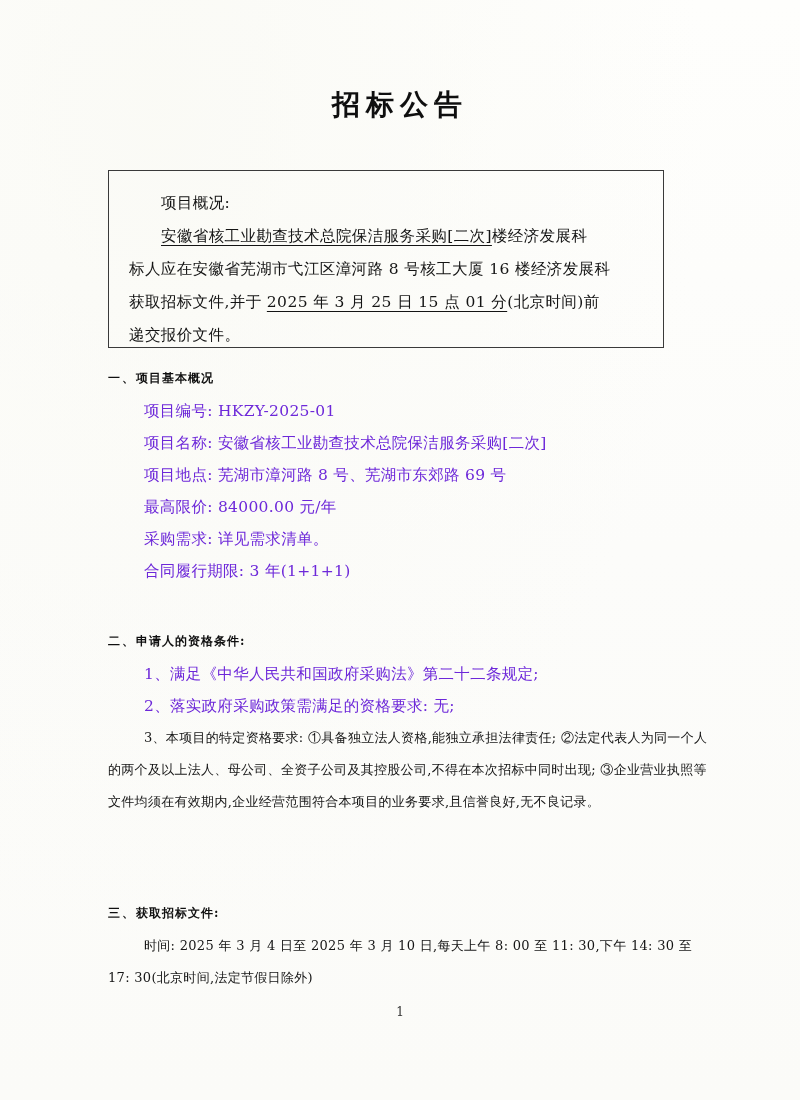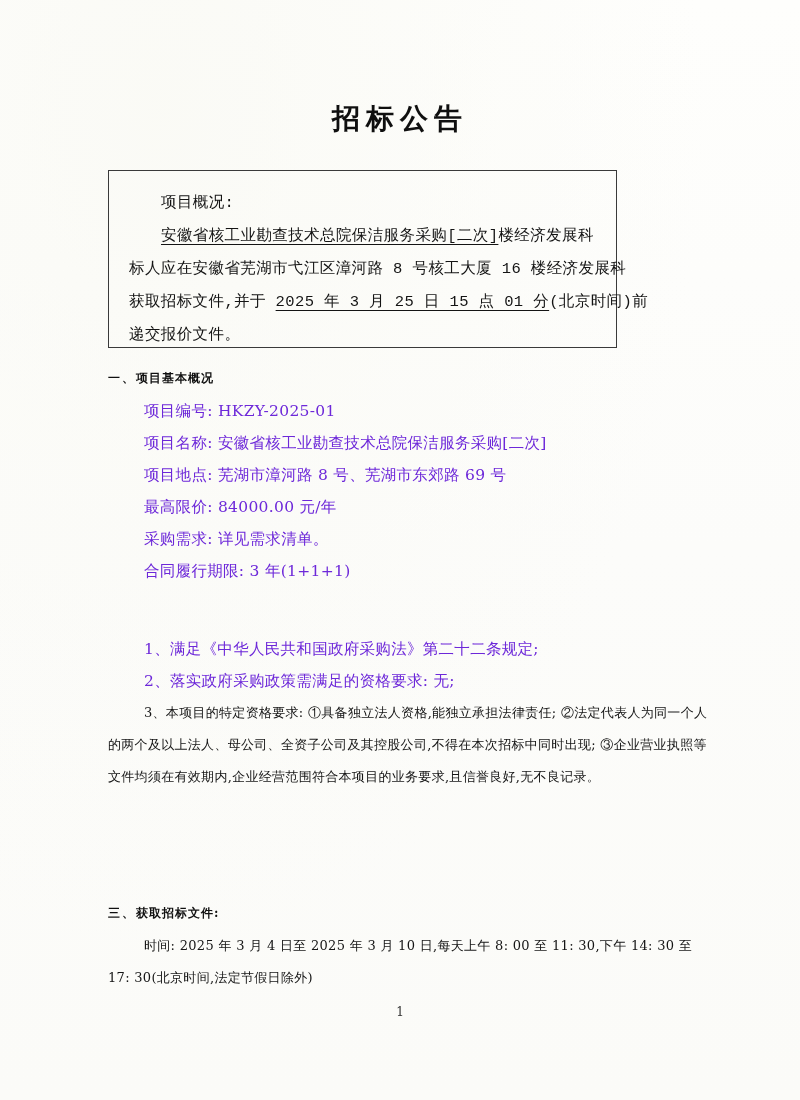--- a/index.html
+++ b/index.html
@@ -26,40 +26,39 @@
   .paper-tint {
     position: absolute;
     inset: 0;
     background:
       radial-gradient(ellipse at 20% 10%, rgba(250,250,245,0.9), rgba(252,252,250,0) 60%),
       linear-gradient(180deg, #fefefc 0%, #fcfcfa 50%, #fbfbf8 100%);
     pointer-events: none;
   }
   .doc-title {
     position: absolute;
-    top: 100px;
+    top: 86px;
     left: 0;
     width: 800px;
     text-align: center;
     font-family: "DejaVu Serif", "Liberation Serif", serif;
     font-size: 28px;
     font-weight: bold;
     letter-spacing: 6px;
     color: #0f0f0f;
   }
   .summary-box {
     position: absolute;
     top: 170px;
     left: 108px;
-    width: 509px;
+    width: 556px;
     height: 178px;
     border: 1.3px solid #3a3a3a;
     box-sizing: border-box;
     padding: 16px 20px 10px 20px;
-    font-family: Liberation Mono, monospace;
   }
   .summary-line {
     font-size: 15.5px;
     line-height: 33px;
     letter-spacing: 0.4px;
     color: #141414;
     white-space: nowrap;
   }
   .summary-line.indent {
     text-indent: 32px;
@@ -157,20 +156,23 @@
     </p>
     <p class="item">项目编号: HKZY-2025-01</p>
     <p class="item">项目名称: 安徽省核工业勘查技术总院保洁服务采购[二次]</p>
     <p class="item">项目地点: 芜湖市漳河路 8 号、芜湖市东郊路 69 号</p>
     <p class="item">最高限价: 84000.00 元/年</p>
     <p class="item">采购需求: 详见需求清单。</p>
     <p class="item">合同履行期限: 3 年(1+1+1)</p>
   </div>
 
   <div class="section" id="sec2">
+    <p class="sec-head">
+      <span class="num">二、</span><span>申请人的资格条件:</span>
+    </p>
     <p class="item">1、满足《中华人民共和国政府采购法》第二十二条规定;</p>
     <p class="item">2、落实政府采购政策需满足的资格要求: 无;</p>
     <p class="para hang">3、本项目的特定资格要求: ①具备独立法人资格,能独立承担法律责任; ②法定代表人为同一个人的两个及以上法人、母公司、全资子公司及其控股公司,不得在本次招标中同时出现; ③企业营业执照等文件均须在有效期内,企业经营范围符合本项目的业务要求,且信誉良好,无不良记录。</p>
   </div>
 
   <div class="section" id="sec3">
     <p class="sec-head">
       <span class="num">三、</span><span>获取招标文件:</span>
     </p>
     <p class="para flow">时间: 2025 年 3 月 4 日至 2025 年 3 月 10 日,每天上午 8: 00 至 11: 30,下午 14: 30 至 17: 30(北京时间,法定节假日除外)</p>

